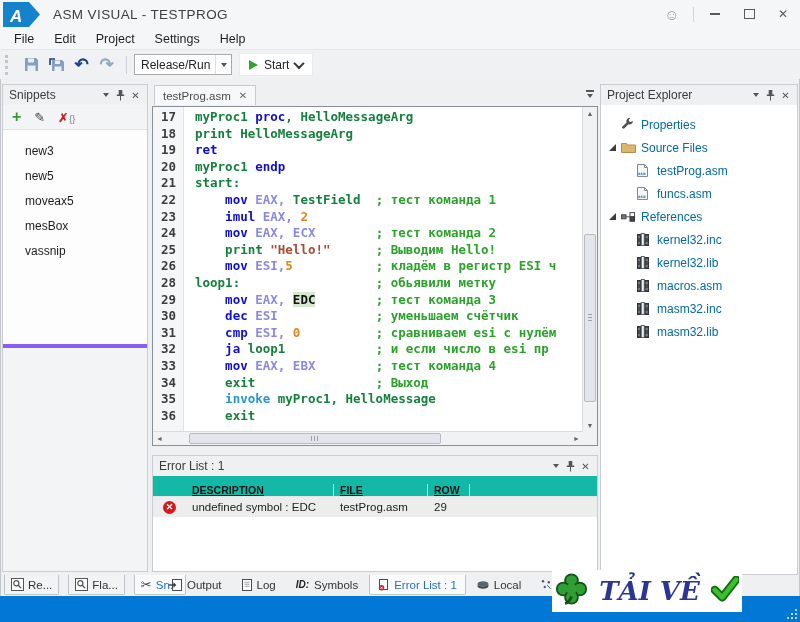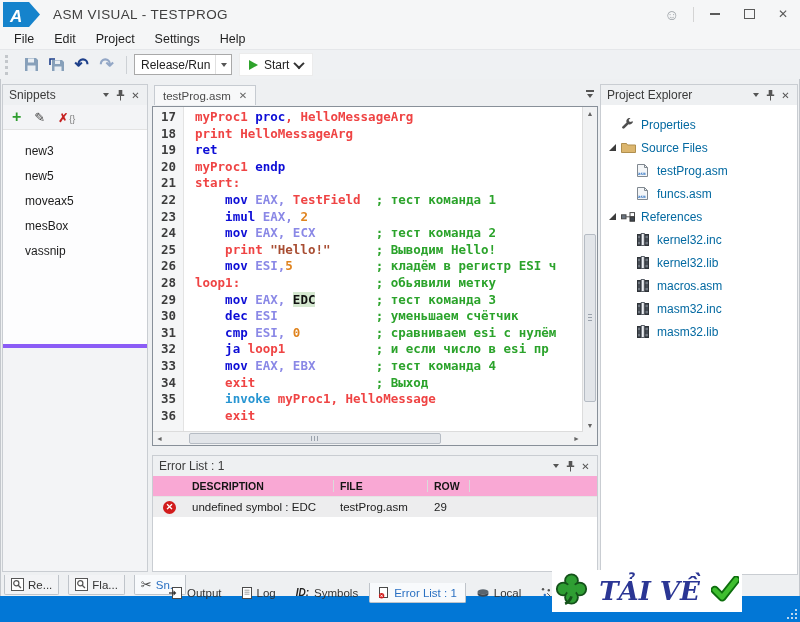--- a/index.html
+++ b/index.html
@@ -48,21 +48,21 @@
   .snip-toolbar{height:24px;display:flex;align-items:center;gap:13px;padding-left:9px;background:#f3f4f6;}
   .ic-plus{color:#2f9e2f;font-weight:bold;font-size:16px;line-height:1;}
   .ic-pencil{color:#3f3f3f;font-size:13px;line-height:1;}
   .ic-delx{color:#c62222;font-size:12px;font-weight:bold;line-height:1;}
   .ic-braces{color:#777;font-size:9px;margin-left:1px;}
   .snip-list{background:#fdfdfe;height:206px;border-top:1px solid #e3e3e3;border-bottom:4px solid #8b5cf6;padding-top:8px;}
   .snip-item{padding:5.5px 0 5.5px 22px;font-size:12px;color:#1c1c1c;}
 
   
   .left-tabs{position:absolute;left:4px;top:575px;height:20px;display:flex;gap:9px;z-index:5;}
-  .center-tabs{position:absolute;left:160px;top:575px;height:20px;display:flex;gap:2px;z-index:5;align-items:flex-start;margin-top:8px;}
+  .center-tabs{position:absolute;left:160px;top:575px;height:20px;display:flex;gap:2px;z-index:5;align-items:flex-start;}
   .btab{display:flex;align-items:center;gap:4px;padding:0 6px;font-size:11.5px;color:#333;height:19px;
         border:1px solid #bfc4ca;border-top:none;background:#f2f3f5;border-radius:0 0 2px 2px;}
   .btab.active{background:#f8fafc;color:#2a70c2;}
   .ctab{display:flex;align-items:center;gap:5px;padding:0 8px;font-size:11.5px;color:#333;height:19px;border:1px solid transparent;border-top:none;}
   .ctab.active{border-color:#bfc4ca;background:#f8fafc;color:#2a70c2;border-radius:0 0 2px 2px;}
   .btab-icon,.ctab-icon{display:flex;align-items:center;}
   .ic-scissors{font-size:13px;color:#4a4a4a;line-height:1;}
   .ic-id{font-size:10px;font-weight:bold;color:#222;font-style:italic;}
 
   
@@ -72,41 +72,41 @@
   .tab-overflow{position:absolute;right:4px;top:6px;display:flex;flex-direction:column;align-items:center;gap:2px;}
   .ovf-bar{width:8px;height:1.5px;background:#555;}
 
   .editor-frame{position:absolute;left:152px;top:106px;width:446px;height:340px;border:1px solid #889099;background:#fff;box-sizing:border-box;}
   .editor-body{position:absolute;left:0;top:0;right:14px;bottom:13px;overflow:hidden;background:#fff;}
   .gutter-strip{position:absolute;left:0;top:0;bottom:0;width:30px;background:#f5f6f7;border-right:1px solid #e3e3e3;}
   .code-lines{position:relative;padding-top:2px;}
   .code-line{display:flex;height:16.6px;line-height:16.6px;white-space:pre;font-family:"DejaVu Sans Mono",monospace;font-size:12.5px;font-weight:bold;}
   .ln{flex:0 0 30px;width:30px;text-align:right;padding-right:7px;box-sizing:border-box;color:#3c3c3c;}
   .code-text{padding-left:12px;}
-  .sg-p{color:#ef4444;} .sg-k{color:#0d0dd6;} .sg-r{color:#8a88e6;} .sg-n{color:#e0841f;}
+  .sg-p{color:#15803d;} .sg-k{color:#0d0dd6;} .sg-r{color:#8a88e6;} .sg-n{color:#e0841f;}
   .sg-s{color:#a84d32;} .sg-c{color:#2ba32b;} .sg-i{color:#2795d2;}
   .sg-h{color:#111;background:#d5e8d0;}
 
   .vscroll{position:absolute;top:0;right:0;bottom:13px;width:14px;background:#f1f2f3;border-left:1px solid #dcdcdc;}
   .vs-arrow{position:absolute;left:0;right:0;height:13px;display:flex;align-items:center;justify-content:center;font-size:7px;color:#646464;}
   .vs-up{top:0;} .vs-down{bottom:0;}
   .vs-thumb{position:absolute;left:1px;right:1px;top:39%;height:51%;background:#e2e5e9;border:1px solid #b6bcc4;border-radius:2px;}
   .vs-thumb::after{content:"";position:absolute;left:3px;right:3px;top:calc(50% - 4px);height:7px;
     background:repeating-linear-gradient(to bottom,#9aa2ac 0 1px,transparent 1px 3px);}
   .hscroll{position:absolute;left:0;right:14px;bottom:0;height:13px;background:#f1f2f3;border-top:1px solid #dcdcdc;}
   .hs-arrow{position:absolute;top:0;bottom:0;width:13px;display:flex;align-items:center;justify-content:center;font-size:7px;color:#646464;}
   .hs-left{left:0;} .hs-right{right:0;}
   .hs-thumb{position:absolute;left:36px;width:250px;top:1px;bottom:1px;background:#e2e5e9;border:1px solid #b6bcc4;border-radius:2px;}
   .hs-thumb::after{content:"";position:absolute;top:2px;bottom:2px;left:calc(50% - 4px);width:7px;
     background:repeating-linear-gradient(to right,#9aa2ac 0 1px,transparent 1px 3px);}
   .scroll-corner{position:absolute;right:0;bottom:0;width:14px;height:13px;background:#f1f2f3;}
 
   
   .error-panel{position:absolute;left:152px;top:455px;width:446px;height:117px;background:#fff;border:1px solid #c9cdd2;box-sizing:border-box;}
-  .el-table-head{display:flex;height:20px;align-items:center;border-bottom:1px solid #e4e4e4;font-size:10.5px;font-weight:bold;color:#151515;background:#f9a8d4;}
+  .el-table-head{display:flex;height:20px;align-items:flex-end;border-bottom:1px solid #e4e4e4;font-size:10.5px;font-weight:bold;color:#151515;background:#14b8a6;text-decoration:underline;}
   .el-cell{display:flex;align-items:center;box-sizing:border-box;}
   .el-icon-col{flex:0 0 33px;border-right:1px solid #dadada;}
   .el-c0{flex:0 0 148px;padding-left:6px;border-right:1px solid #dadada;}
   .el-c1{flex:0 0 94px;padding-left:6px;border-right:1px solid #dadada;}
   .el-c2{flex:0 0 42px;padding-left:6px;border-right:1px solid #dadada;}
   .el-fill{flex:1;}
   .el-row{display:flex;height:20px;align-items:stretch;background:#ededee;font-size:11.5px;color:#222;}
   .err-circle{width:13px;height:13px;border-radius:50%;background:#d21c1c;color:#fff;font-size:9px;line-height:13px;text-align:center;font-weight:bold;align-self:center;margin:0 auto;}
 
   

